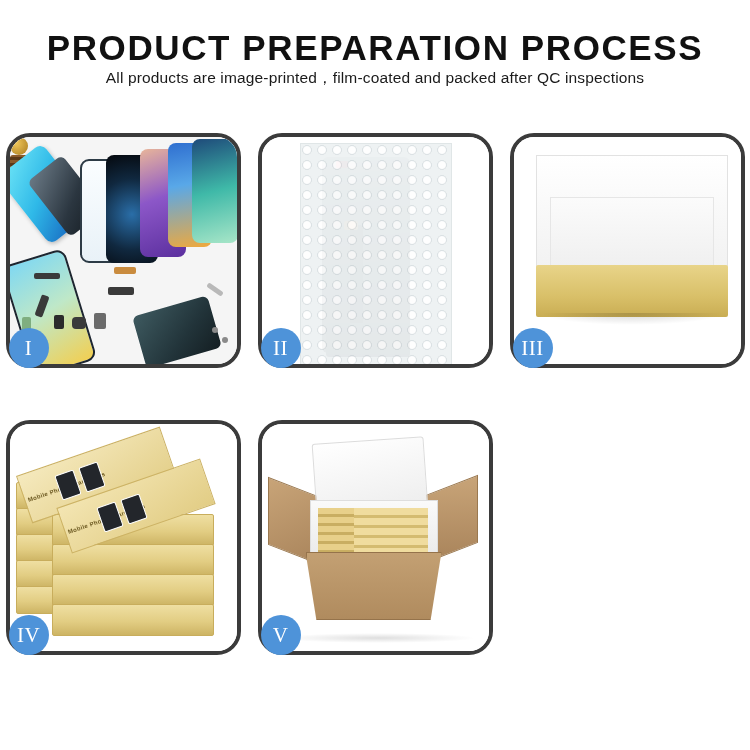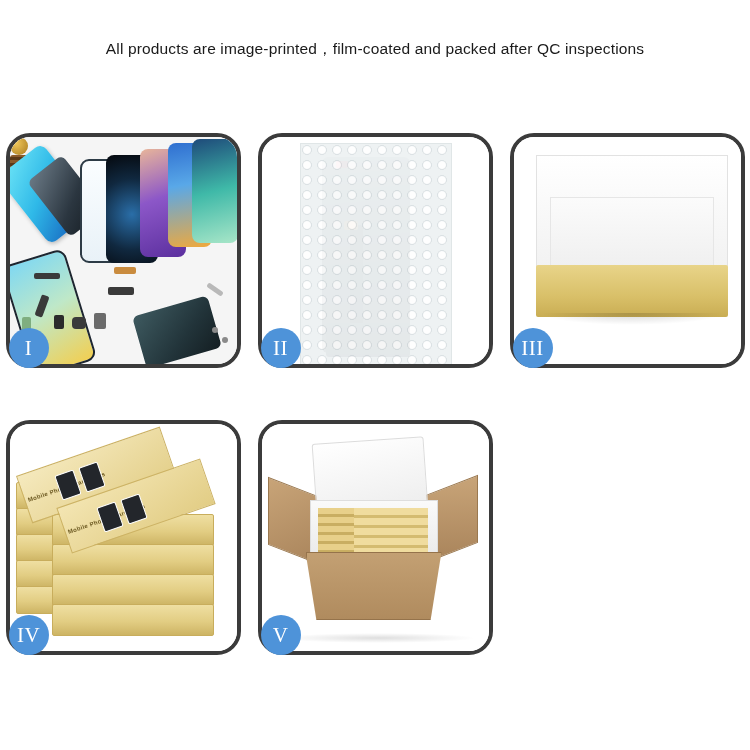--- a/index.html
+++ b/index.html
@@ -9,21 +9,21 @@
   }
   .page{position:relative;width:750px;height:750px;}
 
   
   .header{padding-top:30px;text-align:center;}
   .title{
     font-size:35px;font-weight:700;color:#111;letter-spacing:1.6px;
     line-height:1.05;white-space:nowrap;
   }
   .subtitle{
-    margin-top:9px;font-size:15.5px;color:#1a1a1a;letter-spacing:.15px;
+    margin-top:1px;font-size:15.5px;color:#1a1a1a;letter-spacing:.15px;
     white-space:nowrap;
   }
 
   
   .grid{
     position:absolute;left:0;top:133px;width:750px;
     display:grid;grid-template-columns:repeat(3,235px);
     grid-template-rows:235px 235px;
     column-gap:17px;row-gap:52px;justify-content:center;
   }
@@ -216,20 +216,21 @@
     position:absolute;left:18px;bottom:8px;width:196px;height:10px;
     background:radial-gradient(ellipse at 50% 50%,rgba(0,0,0,.13),transparent 70%);
   }
 </style>
 </head>
 <body>
 
 <div class="page">
 
   <div class="header">
+    <div class="title">PRODUCT PREPARATION PROCESS</div>
     <div class="subtitle">All products are image-printed，film-coated and packed after QC inspections</div>
   </div>
 
   <div class="grid">
 
     <div class="panel tint">
       <div class="clip">
         <div class="p1">
           <div class="ph ph-tilt"></div>
           <div class="ph ph-tilt2"></div>

